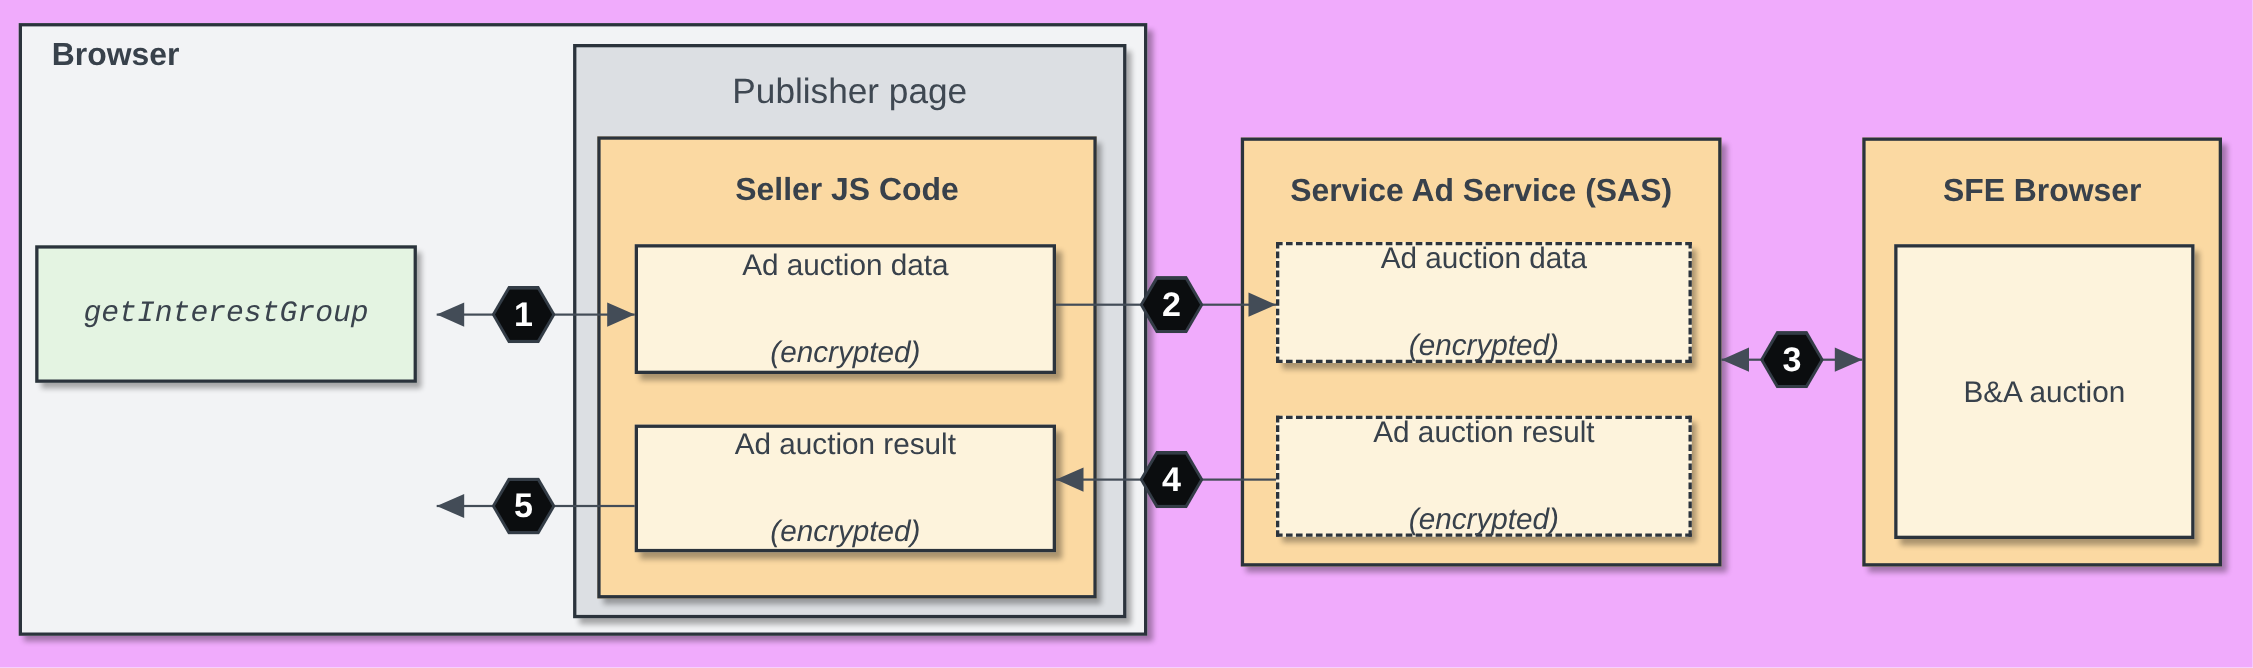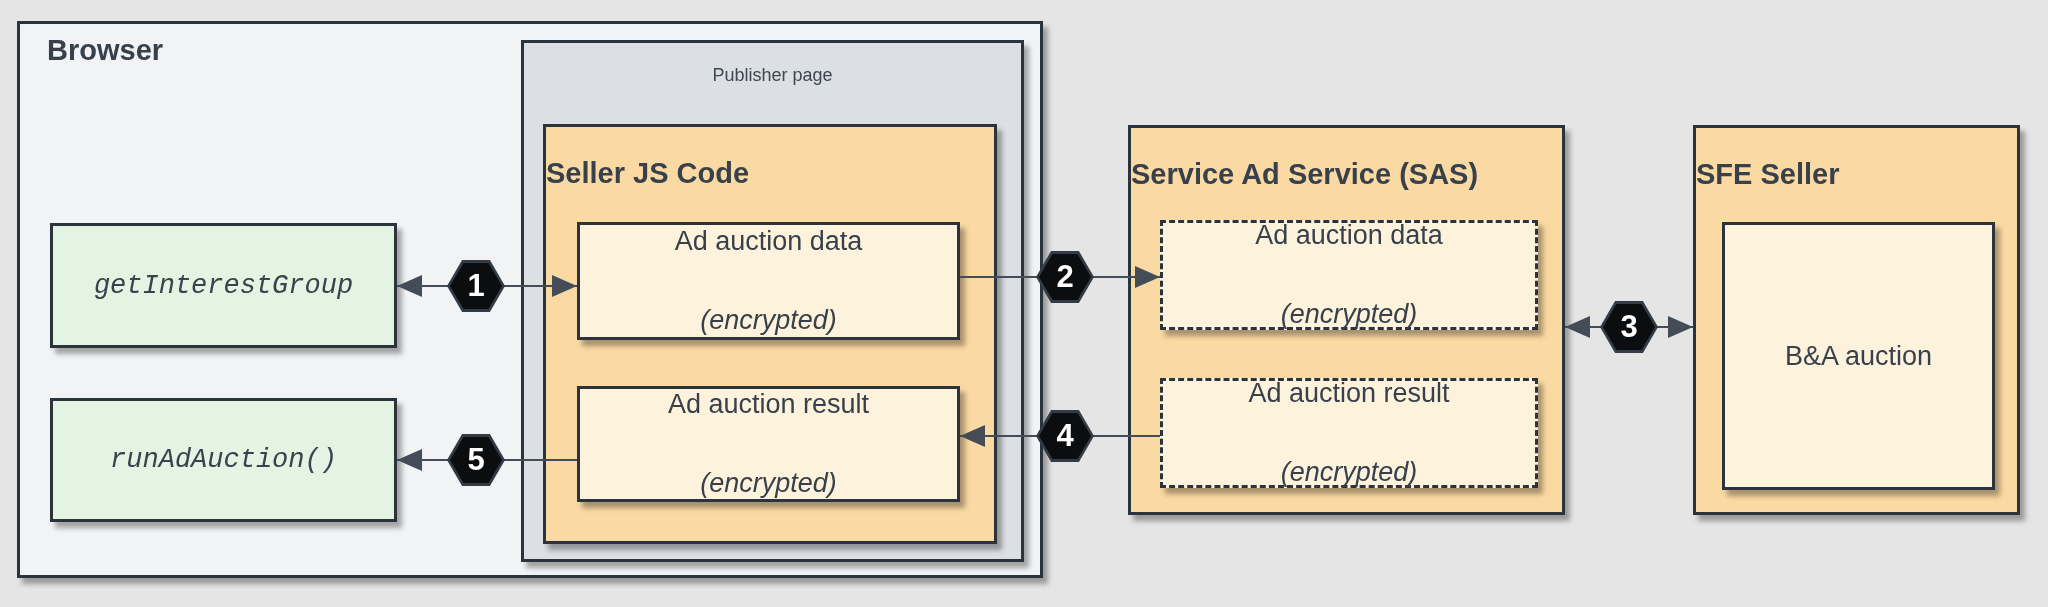--- a/index.html
+++ b/index.html
@@ -9,27 +9,27 @@
     --payload-fill:#FDF3DC;
     --api-fill:#E4F4E2;
     --border:#2B333C;
     --arrow:#434C57;
     --badge-fill:#0B0D0F;
     --badge-rim:#333C46;
     --text:#38414B;
   }
   html,body{margin:0;padding:0;background:#ffffff;}
   .canvas{
-    position:relative;width:2048px;height:607px;background:#e5e5e5;
+    position:relative;width:2048px;height:607px;background:#f0abfc;
     font-family:"Liberation Sans",sans-serif;color:var(--text);overflow:hidden;
   }
   .box{position:absolute;box-sizing:border-box;border:3px solid var(--border);
        box-shadow:5px 6px 5px rgba(0,0,0,0.33);}
-  .container-label{position:absolute;left:0;right:0;text-align:center;font-size:18px;color:#3F4852;}
-  .title{position:absolute;left:0;right:0;text-align:left;font-size:29px;font-weight:bold;color:var(--text);}
+  .container-label{position:absolute;left:0;right:0;text-align:center;font-size:32px;color:#3F4852;}
+  .title{position:absolute;left:0;right:0;text-align:center;font-size:29px;font-weight:bold;color:var(--text);}
   .payload{display:flex;flex-direction:column;align-items:center;justify-content:center;
            background:var(--payload-fill);font-size:27px;line-height:37px;text-align:right;}
   .payload .l2{font-style:italic;margin-top:42px;}
   .dashed{border-style:dashed;}
   .api{display:flex;flex-direction:column;align-items:center;justify-content:center;
        background:var(--api-fill);font-family:"Liberation Mono","DejaVu Sans Mono",monospace;
        font-style:italic;font-size:27px;line-height:40px;text-align:center;color:#3A434D;}
   .hline{position:absolute;height:2px;background:var(--arrow);z-index:5;}
   .ah{position:absolute;width:0;height:0;z-index:5;}
   .ah-left{border-top:11px solid transparent;border-bottom:11px solid transparent;border-right:25px solid var(--arrow);}
@@ -62,44 +62,41 @@
   <div class="box payload" style="left:577px;top:222px;width:383px;height:118px;">
     <span>Ad auction data</span>
     <span class="l2">(encrypted)</span>
   </div>
 
   <div class="box payload" style="left:577px;top:386px;width:383px;height:116px;">
     <span>Ad auction result</span>
     <span class="l2">(encrypted)</span>
   </div>
 
-  <div class="box api" style="left:50px;top:223px;width:347px;height:125px;">
+  <div class="box api" style="left:32px;top:223px;width:347px;height:125px;">
     <span>getInterestGroup</span>
   </div>
 
-  <div class="box api" style="left:50px;top:398px;width:347px;height:124px;">
-    <span>runAdAuction()</span>
-  </div>
 
   <div class="box" style="left:1128px;top:125px;width:437px;height:390px;background:var(--service-fill);">
     <div class="title" style="top:30px;">Service Ad Service (SAS)</div>
   </div>
 
   <div class="box payload dashed" style="left:1160px;top:220px;width:378px;height:110px;">
     <span>Ad auction data</span>
     <span class="l2">(encrypted)</span>
   </div>
 
   <div class="box payload dashed" style="left:1160px;top:378px;width:378px;height:110px;">
     <span>Ad auction result</span>
     <span class="l2">(encrypted)</span>
   </div>
 
   <div class="box" style="left:1693px;top:125px;width:327px;height:390px;background:var(--service-fill);">
-    <div class="title" style="top:30px;">SFE Seller</div>
+    <div class="title" style="top:30px;">SFE Browser</div>
   </div>
 
   <div class="box payload" style="left:1722px;top:222px;width:273px;height:268px;">
     <span>B&amp;A auction</span>
   </div>
 
   <div class="hline" style="left:397px;top:285px;width:180px;"></div>
   <div class="ah ah-left" style="left:397px;top:275px;"></div>
   <div class="ah ah-right" style="left:552px;top:275px;"></div>
   <div class="hex" style="left:447px;top:260px;">

